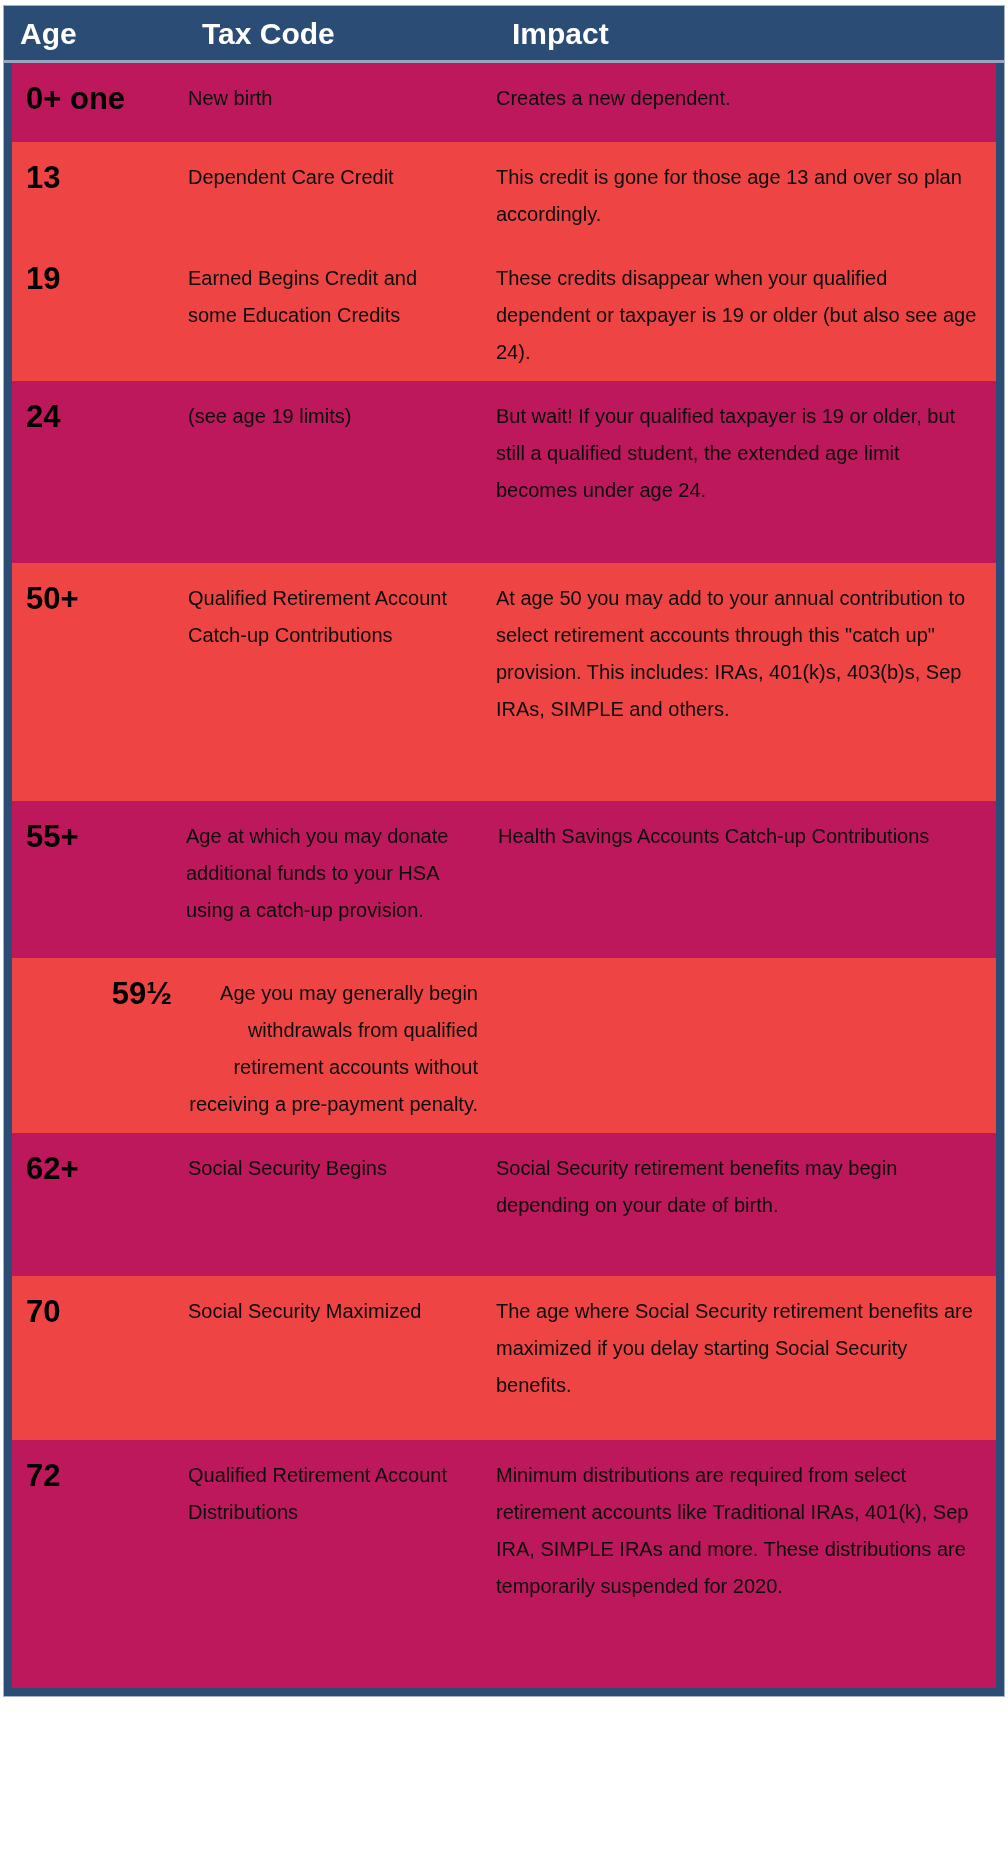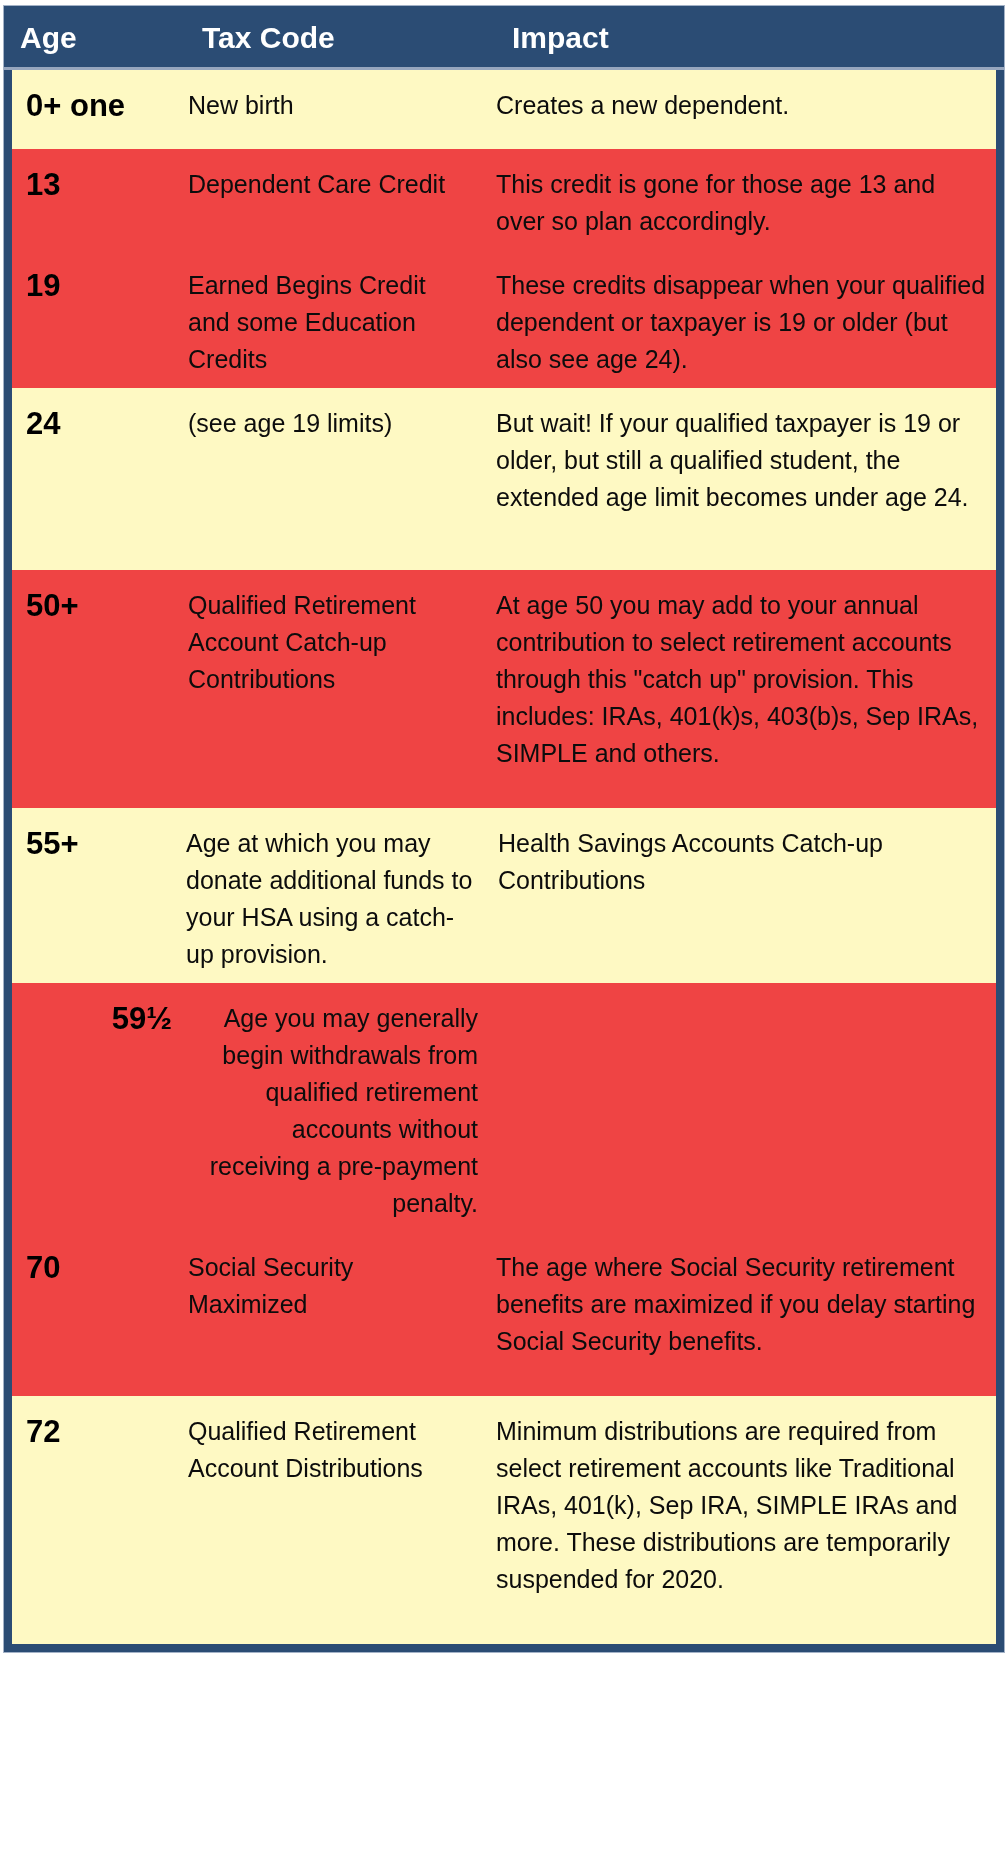--- a/index.html
+++ b/index.html
@@ -23,21 +23,21 @@
     width: 1000px;
     border-left: 8px solid #2B4C74;
     border-right: 8px solid #2B4C74;
     border-bottom: 8px solid #2B4C74;
     outline: 1px solid #A3B2C7;
     background: #ffffff;
   }
   .thead {
     display: grid;
     grid-template-columns: 166px 310px 1fr;
-    height: 64px;
+    height: 57px;
     background: #2B4C74;
     border-bottom: 3px solid #97A6BE;
     margin: 0 -8px;            
     padding: 0 8px;
     text-align: right;
   }
   .th {
     color: #ffffff;
     font-weight: 700;
     font-size: 30px;
@@ -45,26 +45,26 @@
     align-items: center;
     padding-top: 2px;
   }
   .th.c-age    { padding-left: 8px; }
   .th.c-tax    { padding-left: 24px; }
   .th.c-impact { padding-left: 24px; }
 
   .row {
     display: grid;
     grid-template-columns: 166px 310px 1fr;
-    background: #fef9c3;
+    background: #be185d;
   }
   .row.alt { background: #ef4444; }
 
   .cell {
-    font-size: 25px;
+    font-size: 20px;
     line-height: 37px;
     padding-top: 17px;
     padding-bottom: 10px;
   }
   .cell.c-age {
     padding-left: 14px;
     padding-right: 6px;
     font-weight: 700;
     font-size: 31px;
     color: #000000;
@@ -138,20 +138,25 @@
       <div class="cell c-age">55+</div>
       <div class="cell c-impact">Age at which you may donate additional funds to your HSA using a catch-up provision.</div>
       <div class="cell c-tax">Health Savings Accounts Catch-up Contributions</div>
     </div>
 
     <div class="row r7 alt">
       <div class="cell c-age">59½</div>
       <div class="cell c-impact">Age you may generally begin withdrawals from qualified retirement accounts without receiving a pre-payment penalty.</div>
     </div>
 
+    <div class="row r8">
+      <div class="cell c-age">62+</div>
+      <div class="cell c-tax">Social Security Begins</div>
+      <div class="cell c-impact">Social Security retirement benefits may begin depending on your date of birth.</div>
+    </div>
 
     <div class="row r9 alt">
       <div class="cell c-age">70</div>
       <div class="cell c-tax">Social Security Maximized</div>
       <div class="cell c-impact">The age where Social Security retirement benefits are maximized if you delay starting Social Security benefits.</div>
     </div>
 
     <div class="row r10">
       <div class="cell c-age">72</div>
       <div class="cell c-tax">Qualified Retirement Account Distributions</div>

